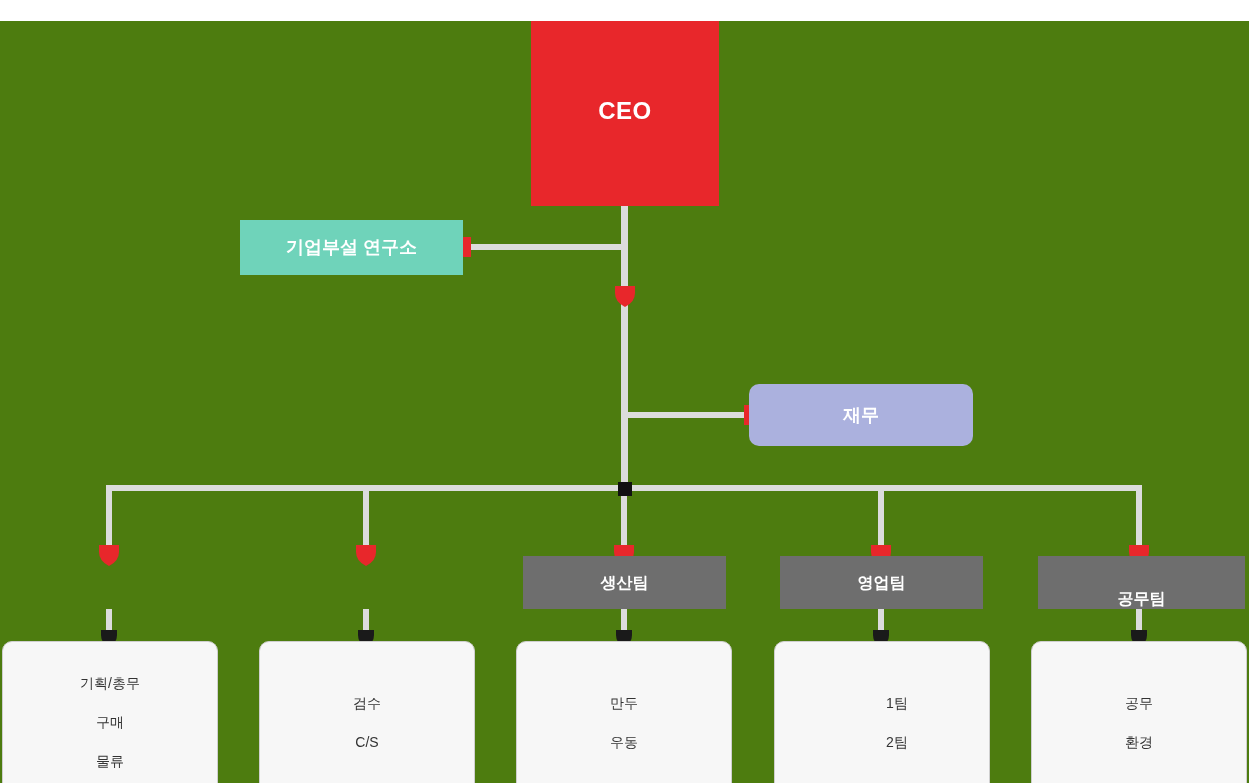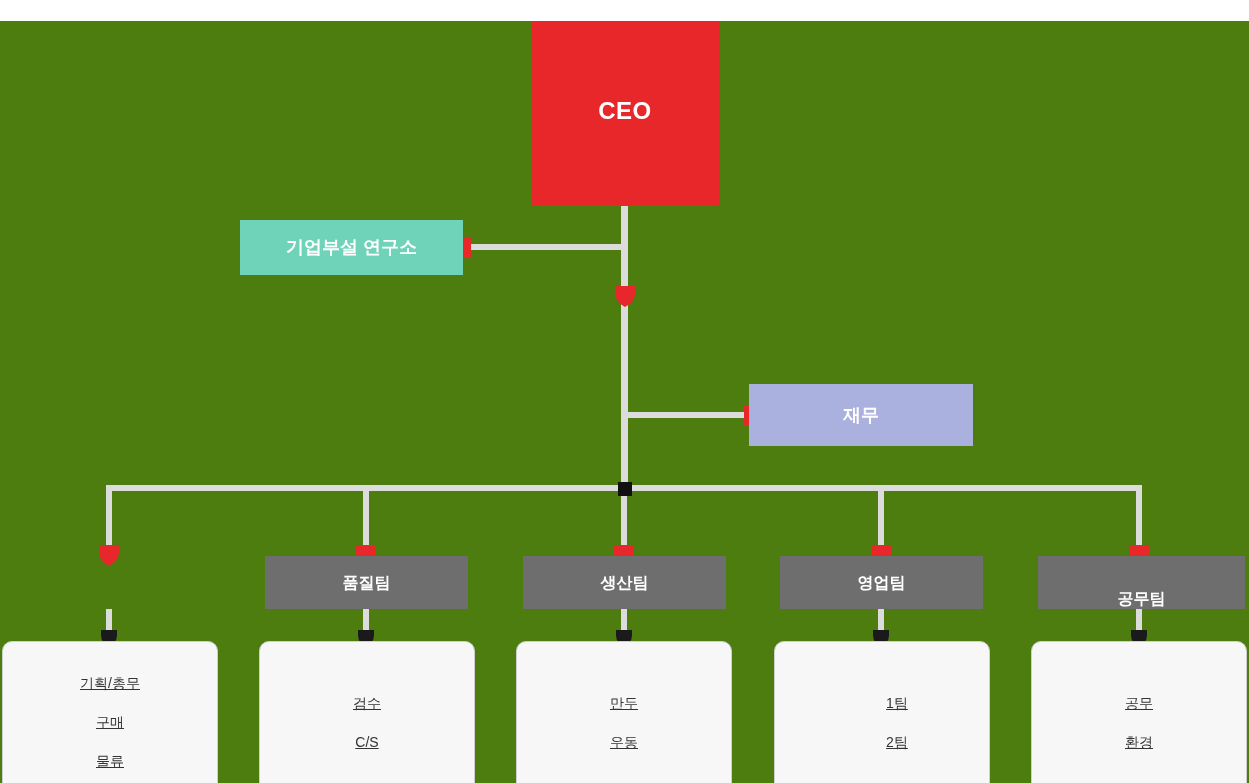--- a/index.html
+++ b/index.html
@@ -113,21 +113,20 @@
     padding: 10px 6px;
   }
   .card-item {
     display: block;
     color: #333333;
     font-size: 14px;
     line-height: 1.2;
     text-align: right;
     white-space: nowrap;
     margin: 11px 0;
-    text-decoration: underline;
   }
 </style>
 </head>
 <body>
 
 <div id="chart-root">
 
   <svg id="connector-layer" width="1249" height="783" viewBox="0 0 1249 783">
 
     <rect x="621" y="185" width="7" height="282" fill="#DCDCDC"></rect>
@@ -173,27 +172,24 @@
 
   <div class="node node-ceo" style="left:531px; top:-5px; width:188px; height:190px;">
     <span class="node-label">CEO</span>
   </div>
 
   <div class="node node-lab" style="left:240px; top:199px; width:223px; height:55px;">
     <span class="node-label">기업부설 연구소</span>
   </div>
 
 
-  <div class="node node-finance" style="left:749px; top:363px; width:224px; height:62px;">
+  <div class="node node-finance" style="left:749px; top:363px; width:224px; height:62px;border-radius:10px;">
     <span class="node-label">재무</span>
   </div>
 
-  <div class="node node-team" style="left:265px; top:535px; width:203px; height:53px;">
-    <span class="node-label">품질팀</span>
-  </div>
   <div class="node node-team" style="left:523px; top:535px; width:203px; height:53px;">
     <span class="node-label">생산팀</span>
   </div>
   <div class="node node-team" style="left:780px; top:535px; width:203px; height:53px;">
     <span class="node-label">영업팀</span>
   </div>
   <div class="node node-team" style="left:1038px; top:535px; width:207px; height:53px;align-items:flex-end;">
     <span class="node-label">공무팀</span>
   </div>
 

